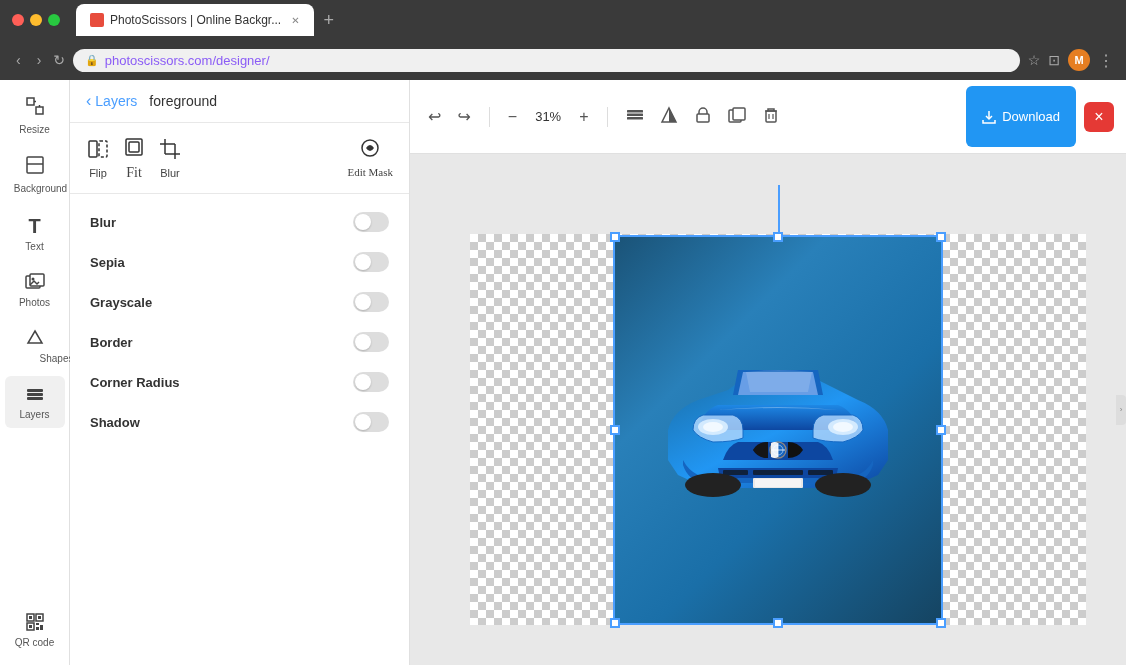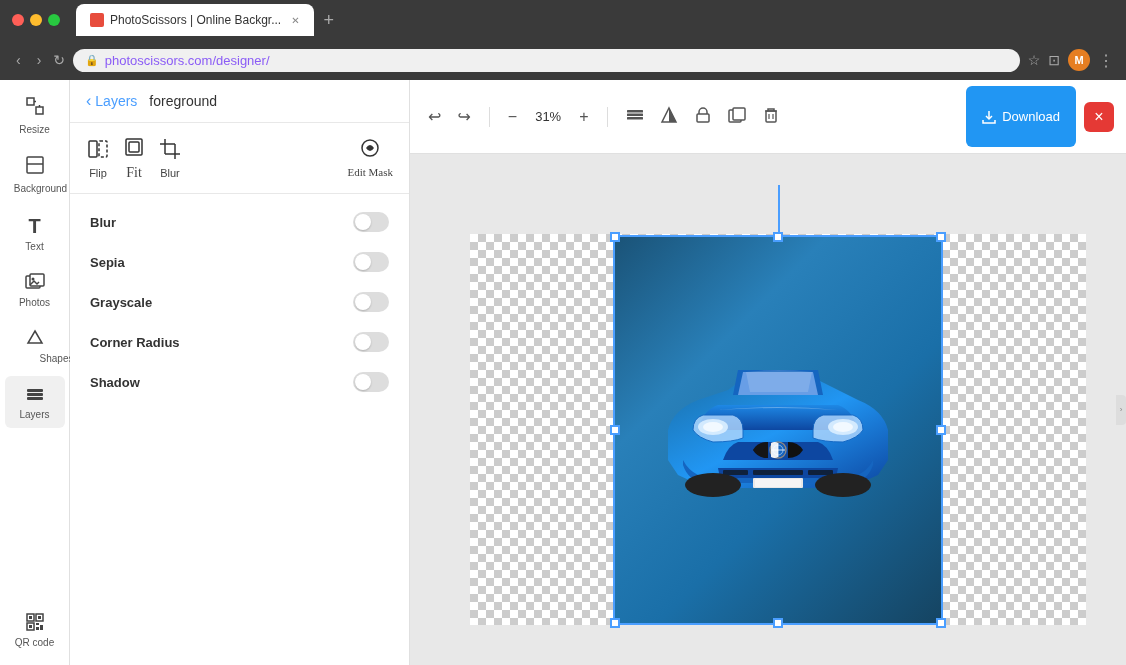--- a/index.html
+++ b/index.html
@@ -257,20 +257,24 @@
         </div>
         <div class="filter-row">
           <span class="filter-label">Sepia</span>
           <div class="toggle"></div>
         </div>
         <div class="filter-row">
           <span class="filter-label">Grayscale</span>
           <div class="toggle"></div>
         </div>
         <div class="filter-row">
+          <span class="filter-label">Border</span>
+          <div class="toggle"></div>
+        </div>
+        <div class="filter-row">
           <span class="filter-label">Corner Radius</span>
           <div class="toggle"></div>
         </div>
         <div class="filter-row">
           <span class="filter-label">Shadow</span>
           <div class="toggle"></div>
         </div>
       </div>
   </div>
 

